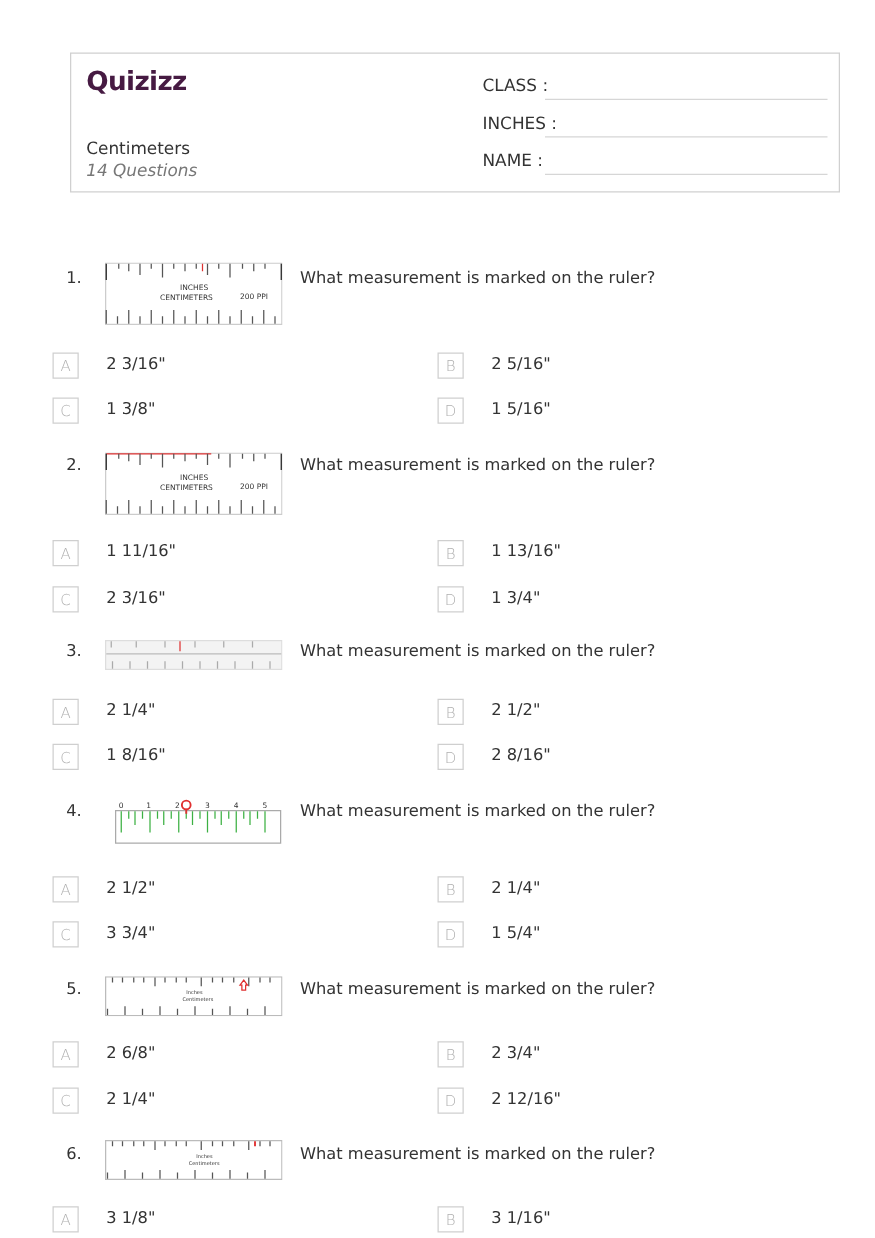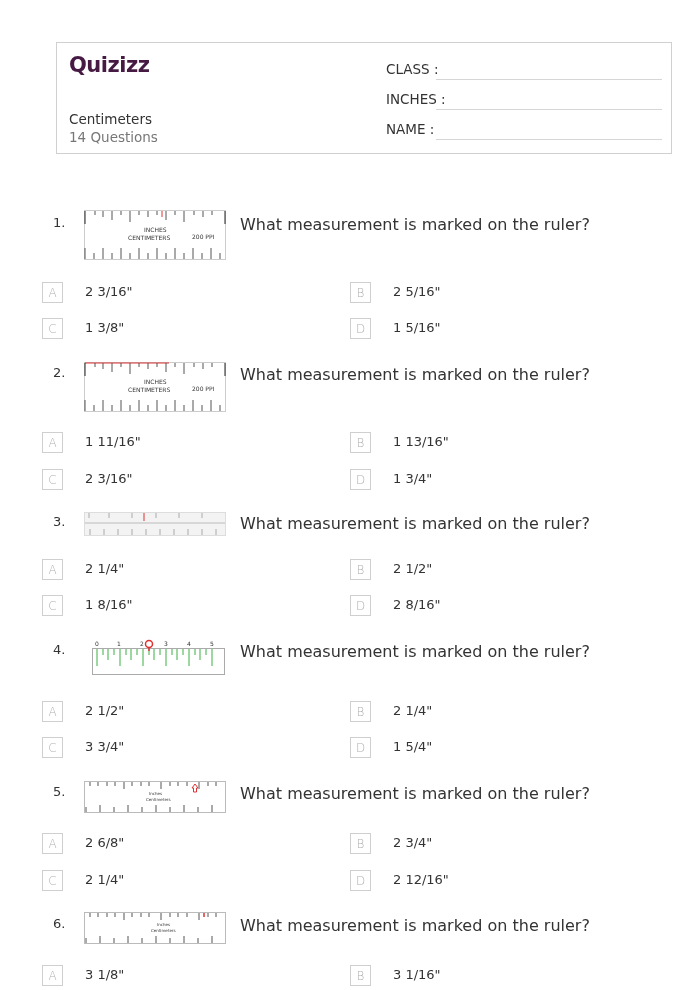--- a/index.html
+++ b/index.html
@@ -11,27 +11,27 @@
     .header {
       position: absolute; left: 56px; top: 42px; width: 616px; height: 112px;
       border: 1px solid #d0d0d0;
     }
     .logo {
       position: absolute; left: 12px; top: 10px;
       font-family: "DejaVu Sans", sans-serif; font-weight: bold;
       font-size: 21px; color: #461a42; letter-spacing: -0.5px;
     }
     .title { position: absolute; left: 12px; top: 68px; font-size: 13.5px; color: #333; }
-    .subtitle { position: absolute; left: 12px; top: 86px; font-size: 13.5px; color: #777; }
+    .subtitle { position: absolute; left: 12px; top: 86px; font-size: 13.5px; color: #777; font-style: italic; }
     .field { position: absolute; left: 329px; font-size: 13.5px; color: #333; }
     .field-line { position: absolute; left: 379px; width: 226px; border-bottom: 1px solid #d6d6d6; }
     .q { position: absolute; left: 0; width: 700px; }
     .qnum { position: absolute; left: 53px; font-size: 13px; color: #333; }
     .ruler { position: absolute; left: 84px; background: #fff; }
-    .qtext { position: absolute; left: 240px; font-size: 16px; color: #333; }
+    .qtext { position: absolute; left: 240px; font-size: 13px; color: #333; }
     .opt { position: absolute; height: 22px; }
     .opt-letter {
       position: absolute; left: 0; top: 0; width: 21px; height: 21px;
       border: 1px solid #cfcfcf; color: #b0b0b0; font-size: 12px;
       text-align: center; line-height: 20px; font-weight: 300;
     }
     .opt-text { position: absolute; left: 43px; top: 2px; font-size: 13px; color: #333; white-space: nowrap; }
   </style>
 </head>
 <body>

